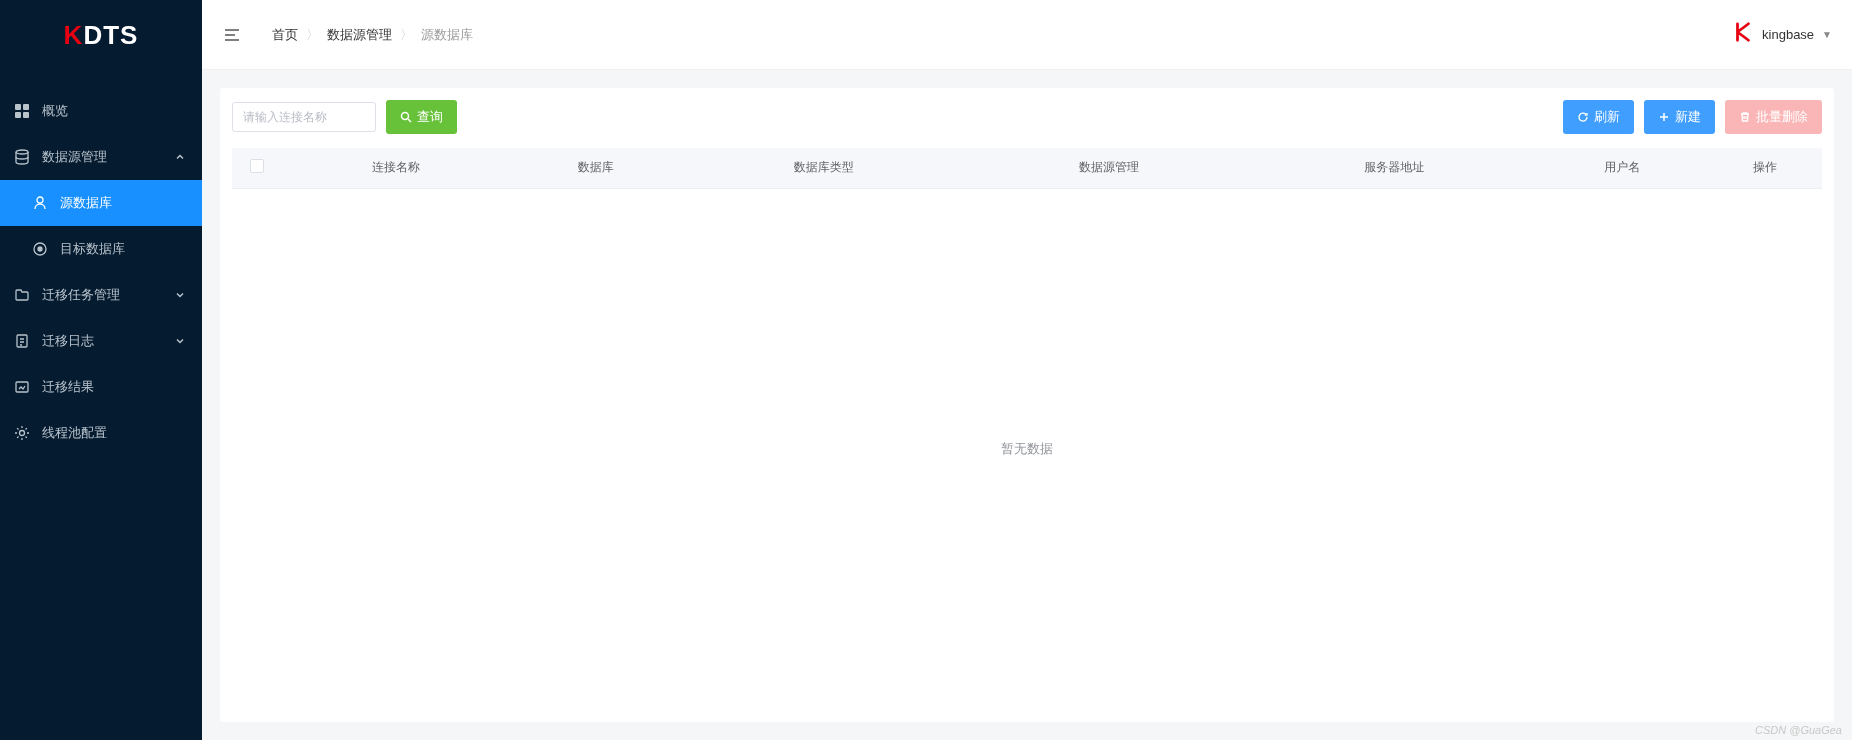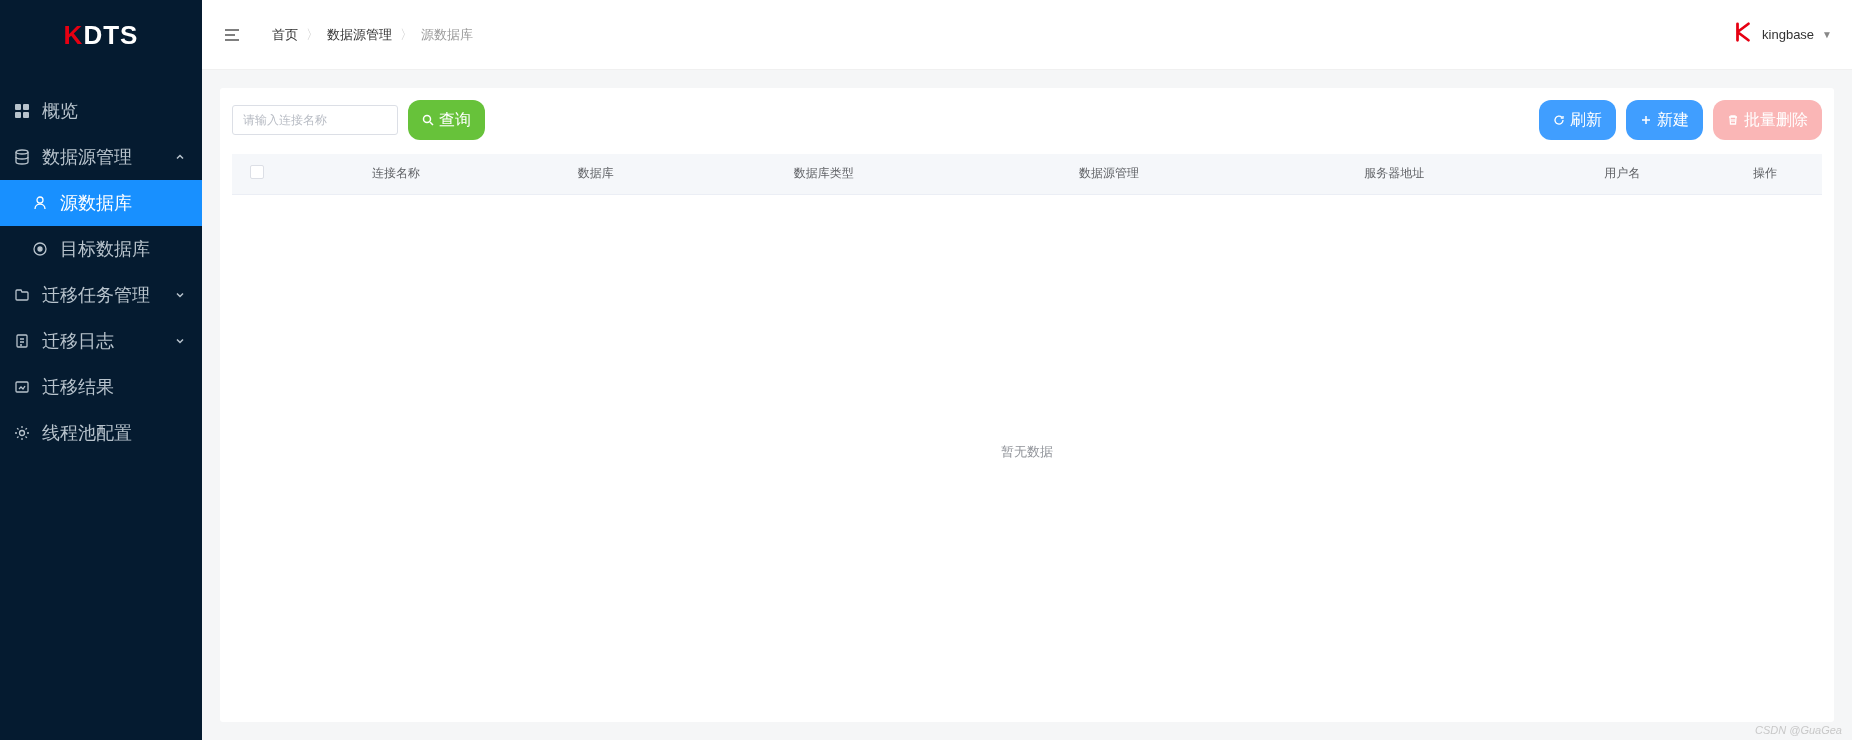--- a/index.html
+++ b/index.html
@@ -59,21 +59,21 @@
       width: 16px;
       height: 16px;
       margin-right: 12px;
       display: flex;
       align-items: center;
       justify-content: center;
       flex-shrink: 0;
     }
     .nav-item .label {
       flex: 1;
-      font-size: 18px;
+      font-size: 13px;
     }
     .nav-item .arrow {
       width: 12px;
       height: 12px;
       display: flex;
       align-items: center;
       justify-content: center;
     }
     .nav-sub {
       background: #051b30;
@@ -159,38 +159,38 @@
       display: flex;
       flex-direction: column;
     }
     .toolbar {
       display: flex;
       align-items: center;
       padding: 12px 12px 14px 12px;
       gap: 10px;
     }
     .search-input {
-      width: 166px;
+      width: 144px;
       height: 30px;
       border: 1px solid #dcdfe6;
       border-radius: 3px;
       padding: 0 10px;
       font-size: 12px;
       color: #606266;
       outline: none;
     }
     .search-input::placeholder {
       color: #b8bcc4;
     }
     .btn {
-      height: 40px;
+      height: 34px;
       border: none;
-      border-radius: 12px;
+      border-radius: 3px;
       padding: 0 14px;
-      font-size: 16px;
+      font-size: 13px;
       cursor: pointer;
       display: inline-flex;
       align-items: center;
       gap: 5px;
       color: #fff;
     }
     .btn-green {
       background: #67c23a;
     }
     .btn-blue {

